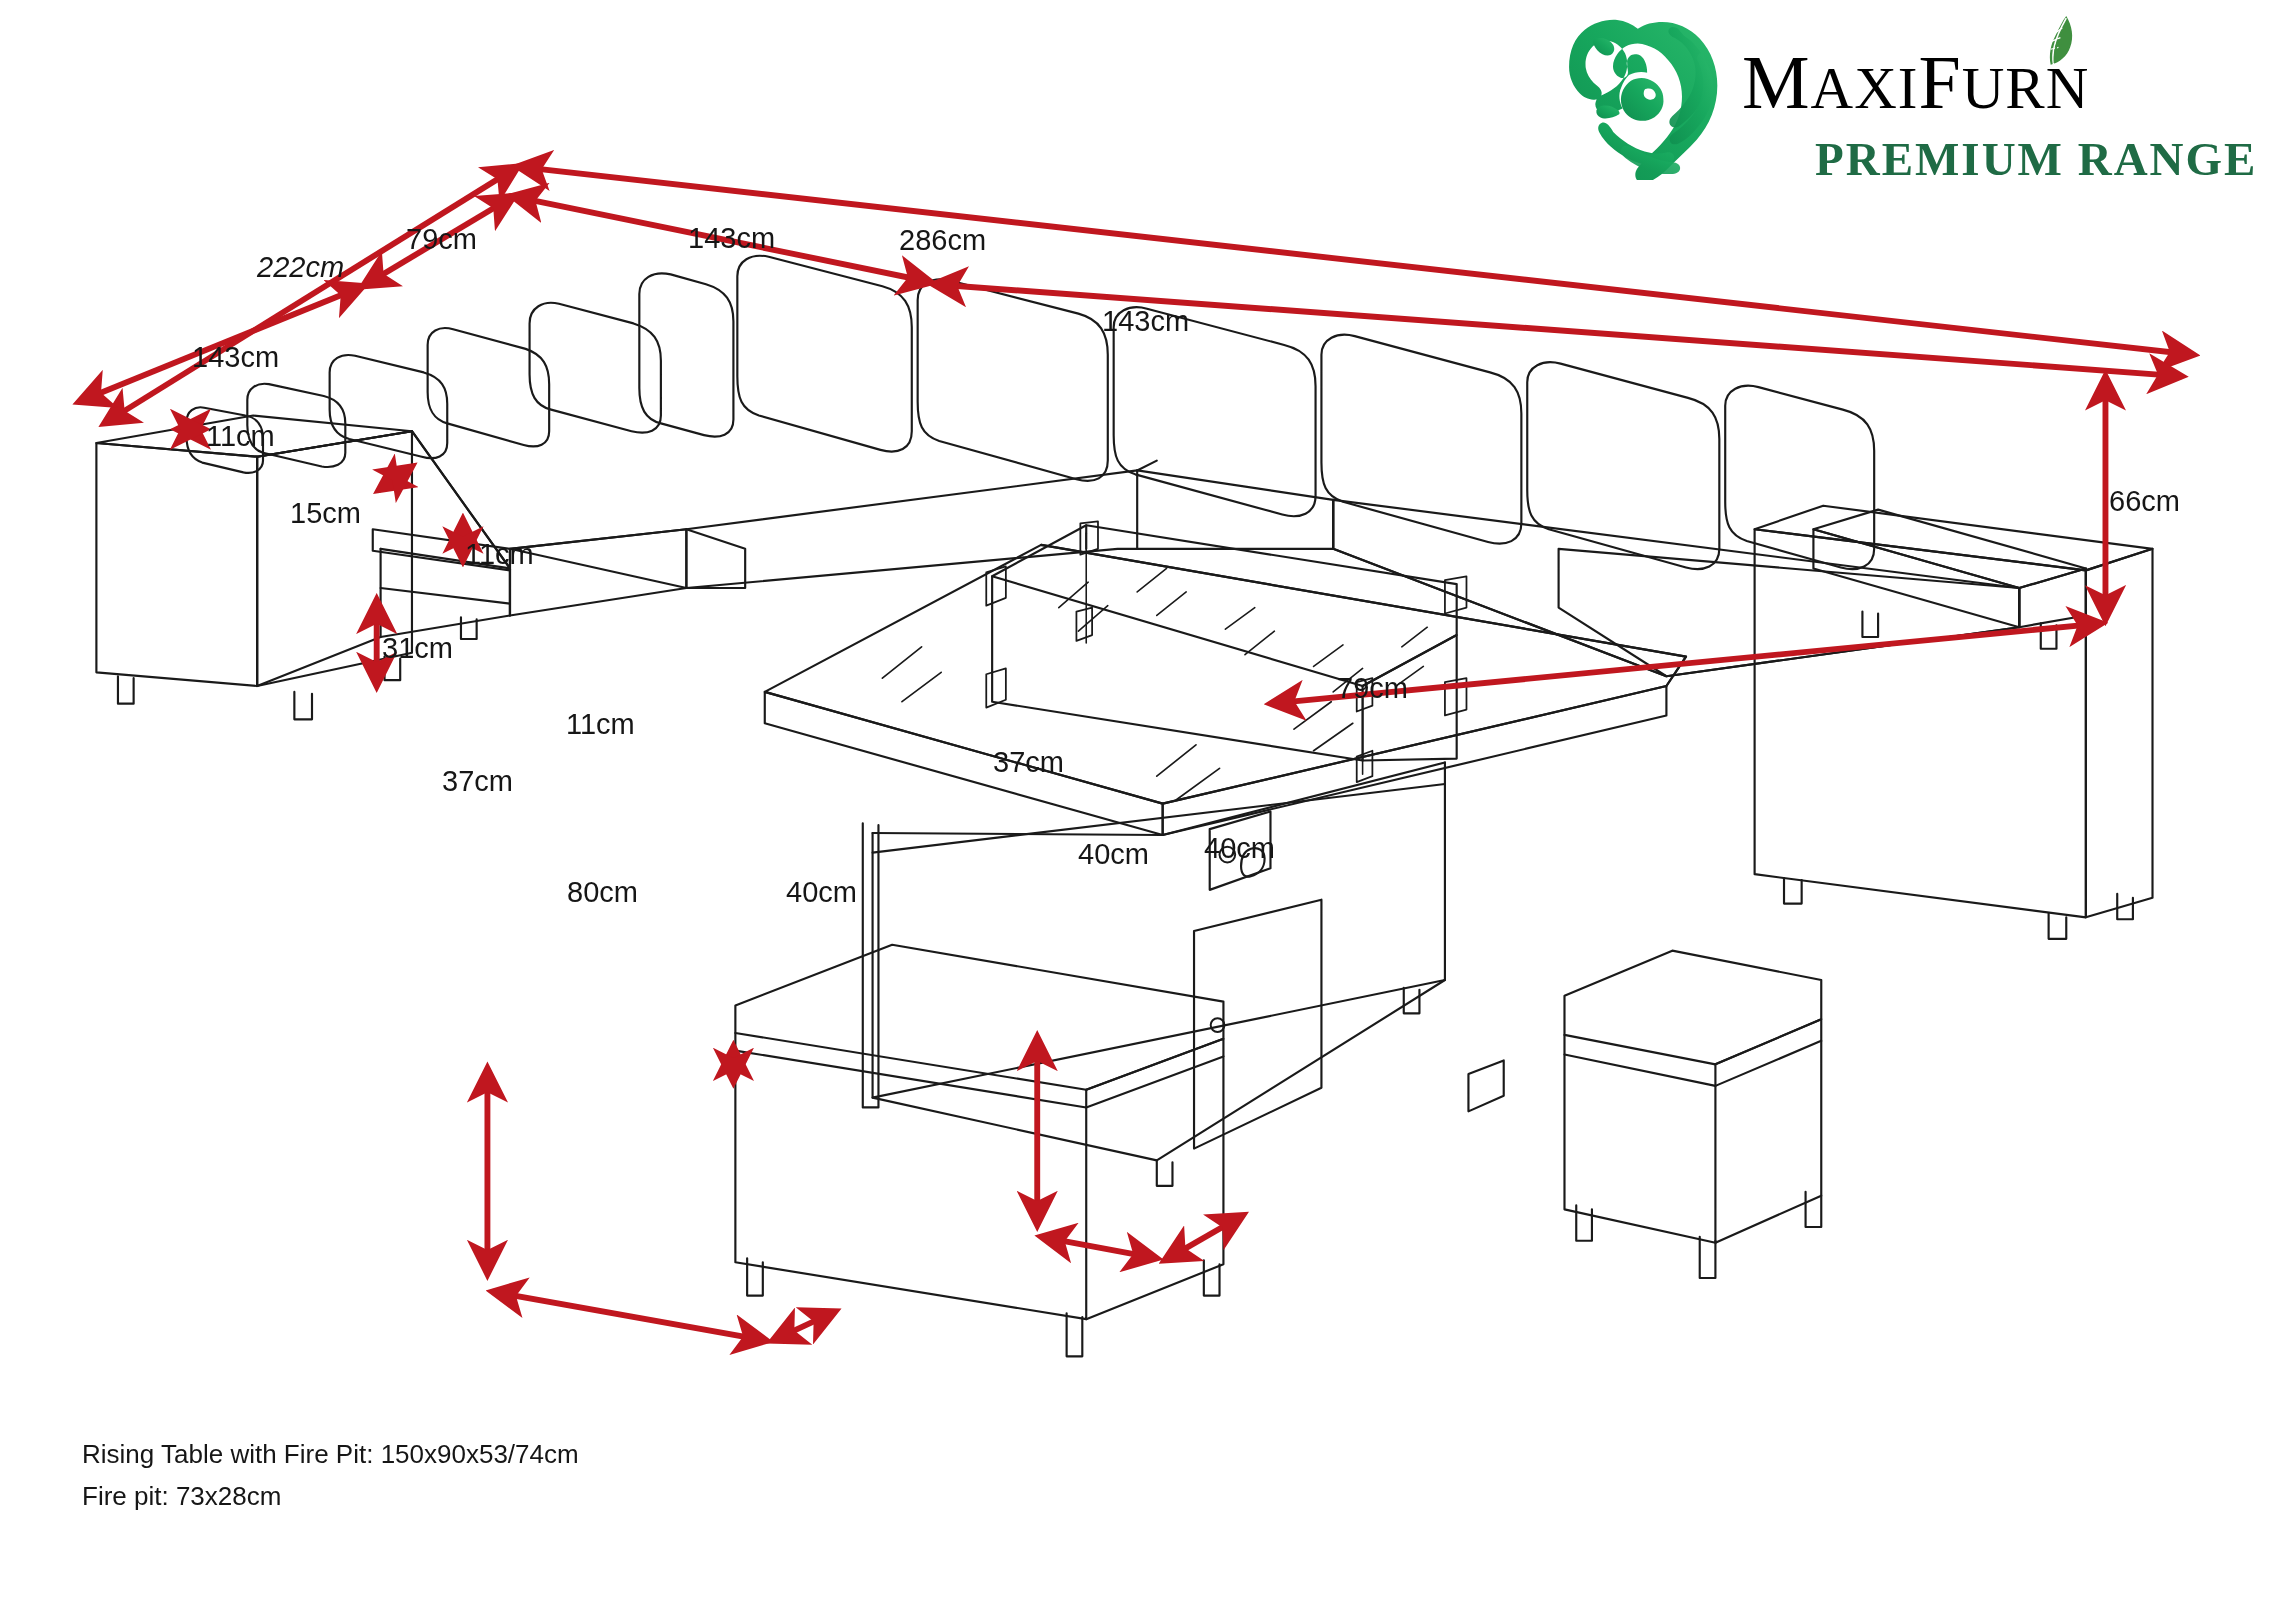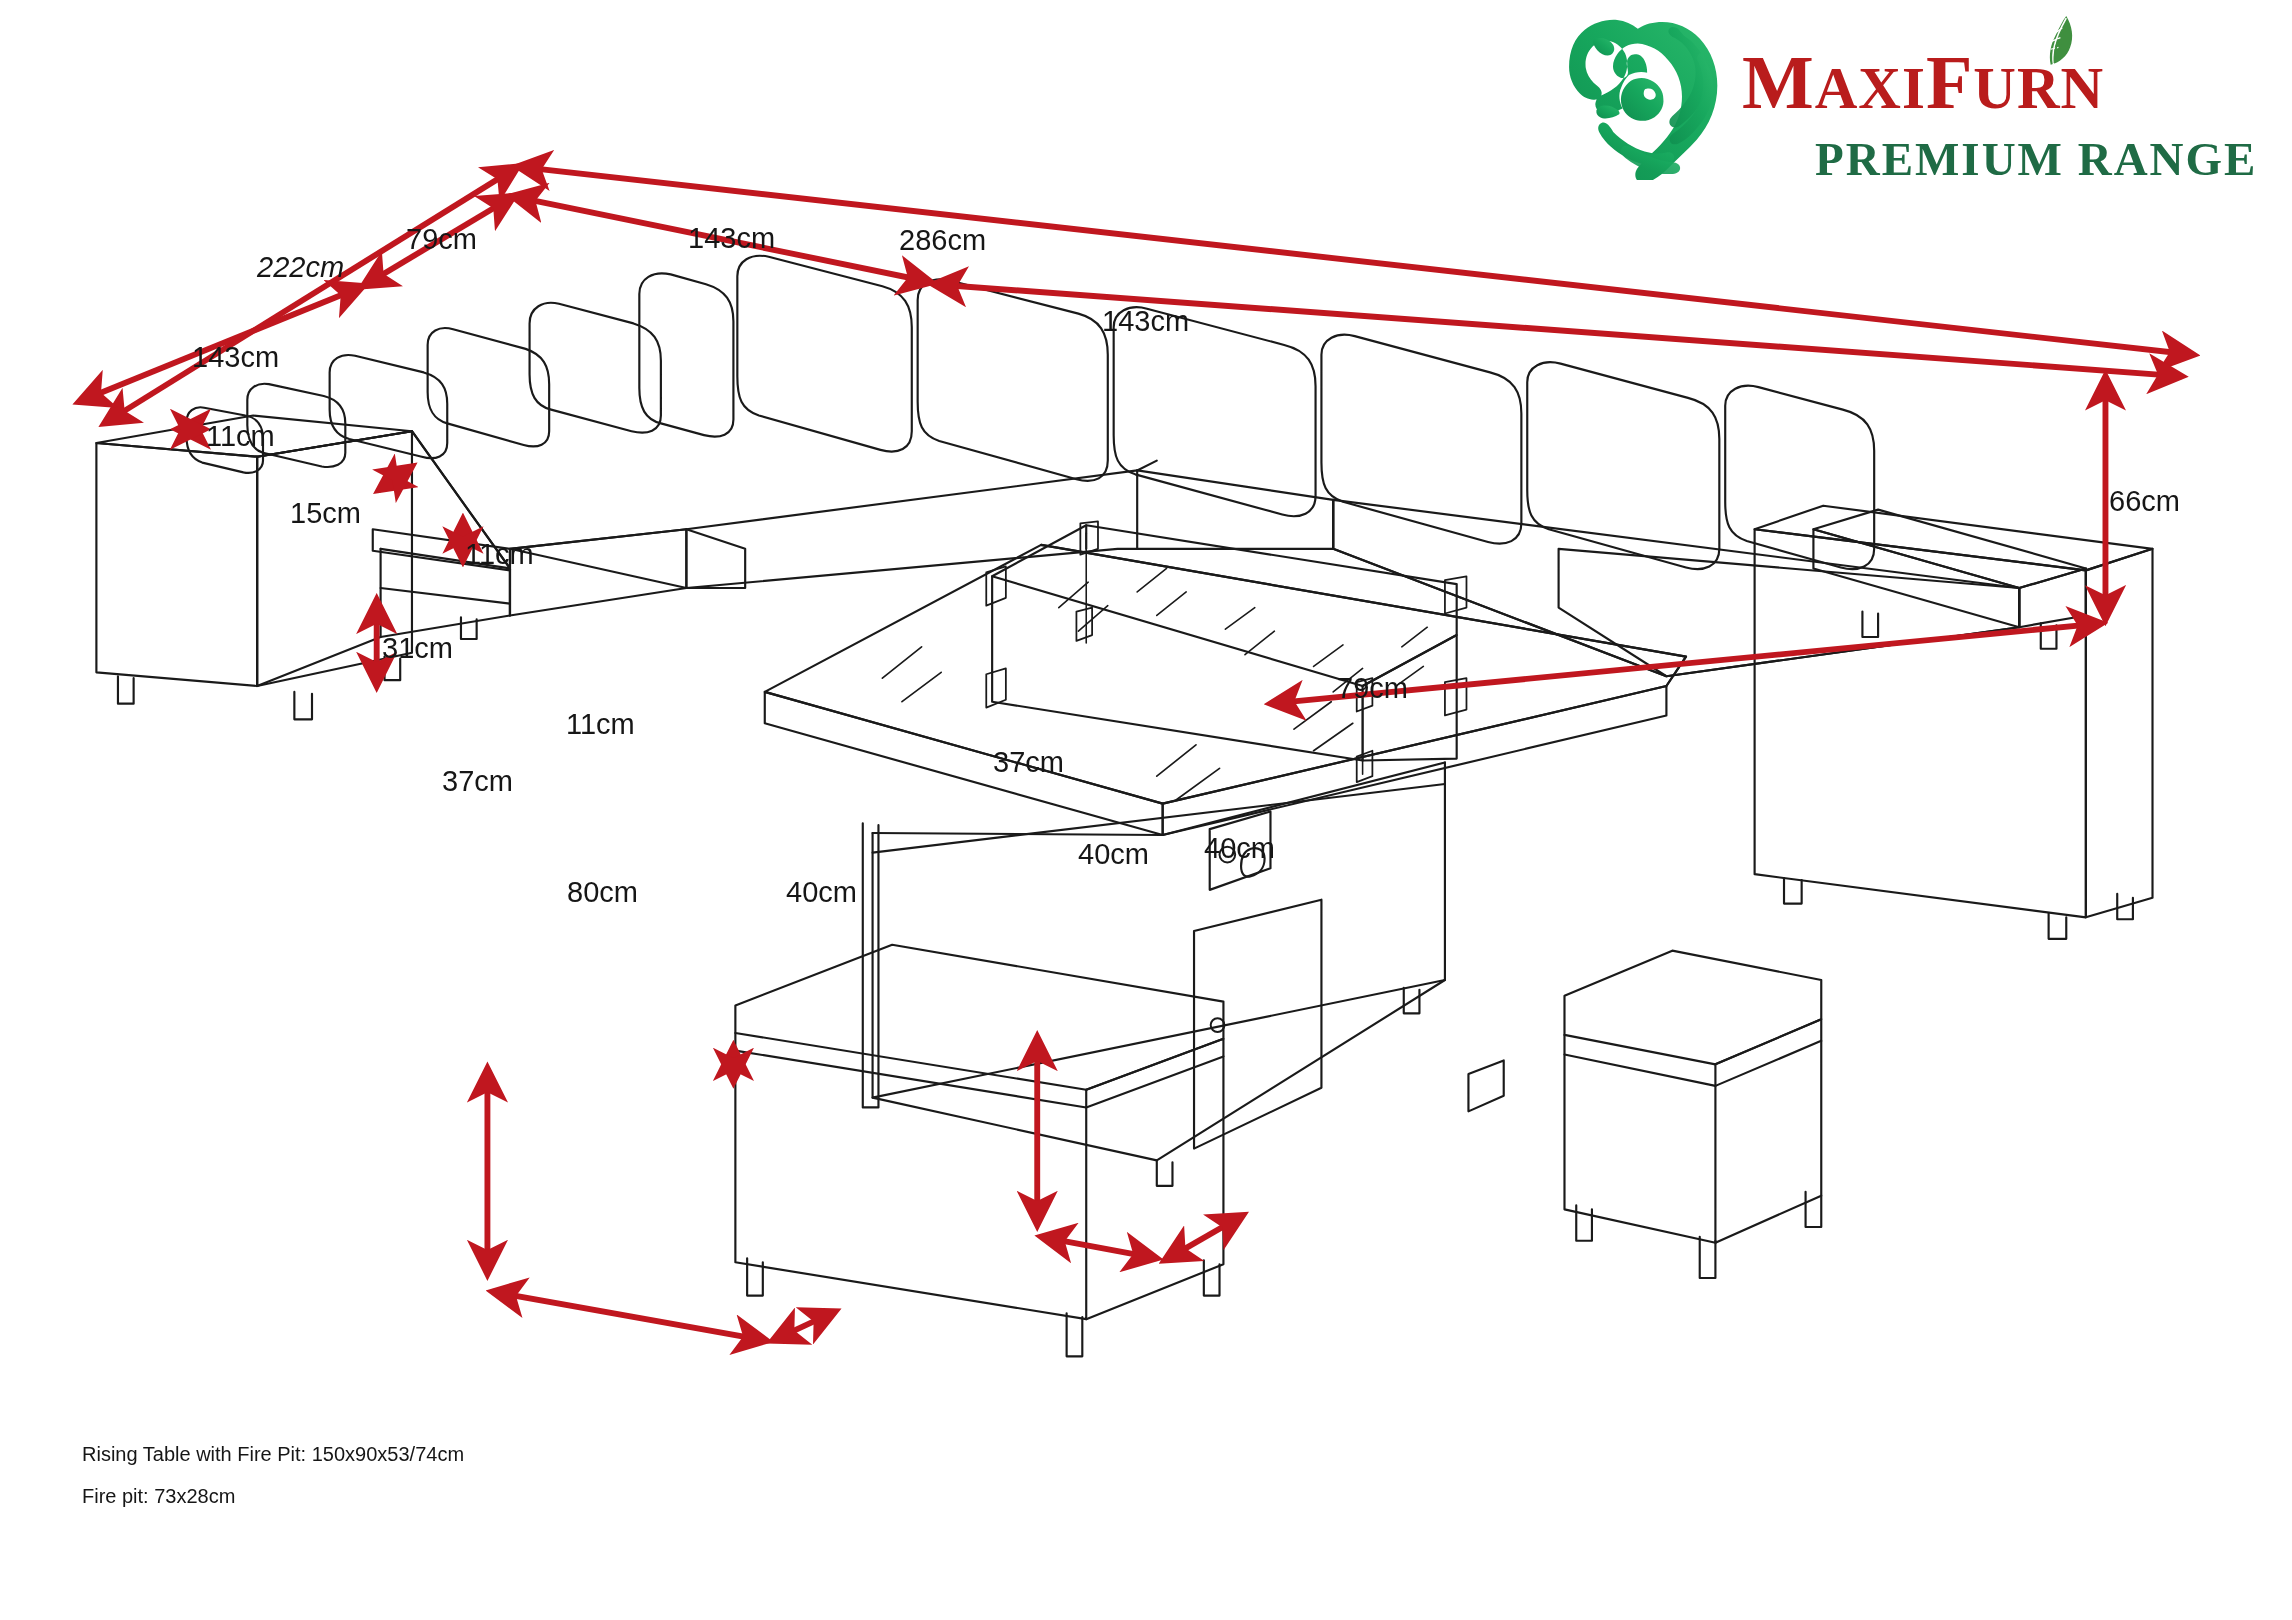--- a/index.html
+++ b/index.html
@@ -34,24 +34,24 @@
   }
   #logo-wordmark {
     position: absolute;
     left: 174px;
     top: 27.4px;
     width: 529px;
     height: 108px;
   }
   .wordmark-text {
     font-family: "Liberation Serif", serif;
-    font-weight: bold;
+    font-weight: normal;
     font-size: 76px;
     letter-spacing: 1px;
-    color: #b91c1c;
+    color: #000000;
     line-height: 86px;
     white-space: nowrap;
   }
   .wordmark-text .small-caps { font-size: 59px; }
   #logo-sub {
     position: absolute;
     left: 247px;
     top: 120px;
     font-family: "Liberation Serif", serif;
     font-weight: bold;
@@ -86,21 +86,21 @@
     color: #161616;
     white-space: nowrap;
     letter-spacing: 0px;
   }
 
   
   #caption {
     position: absolute;
     left: 82px;
     top: 1433px;
-    font-size: 20px;
+    font-size: 26px;
     line-height: 42px;
     color: #161616;
   }
   #caption .spacer { height: 23.5px; }
 </style>
 </head>
 <body>
 
 <div id="logo-block">
 

